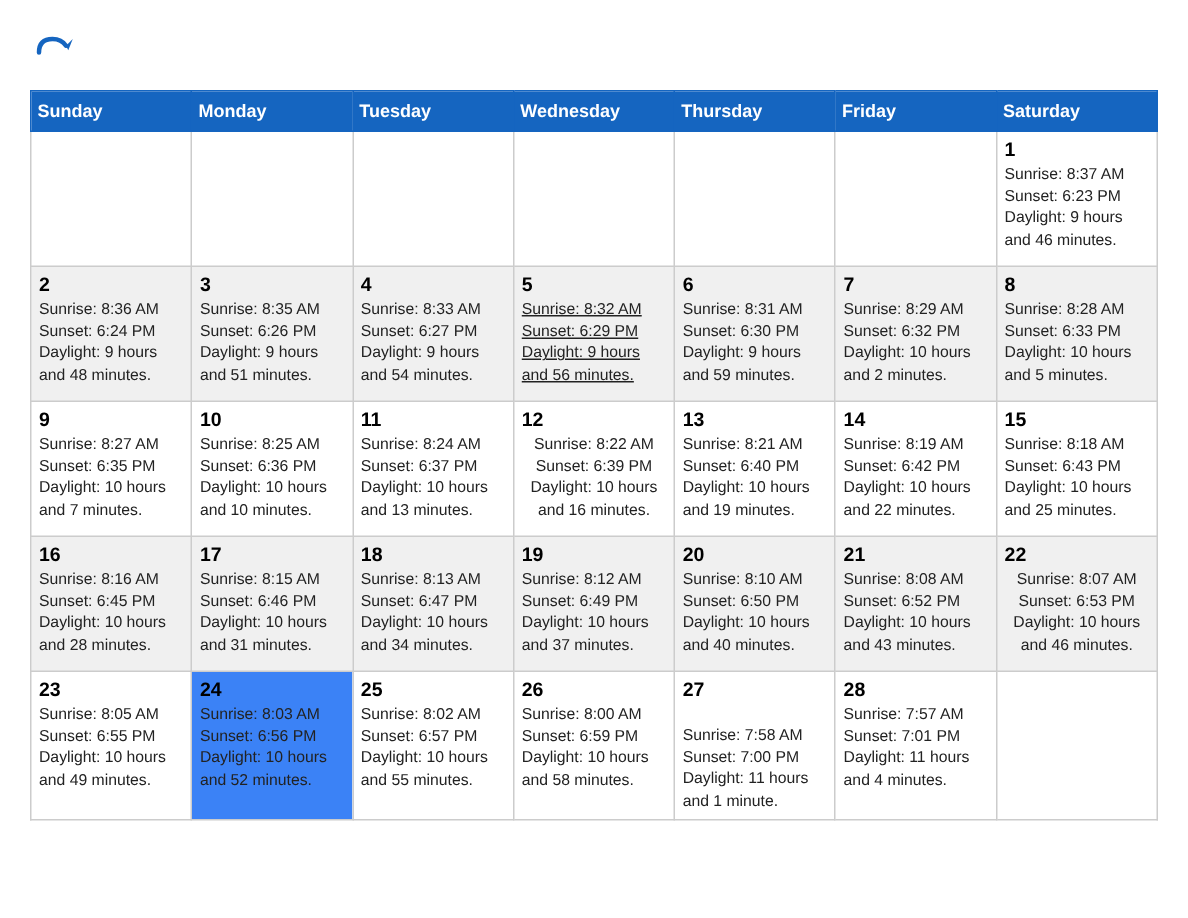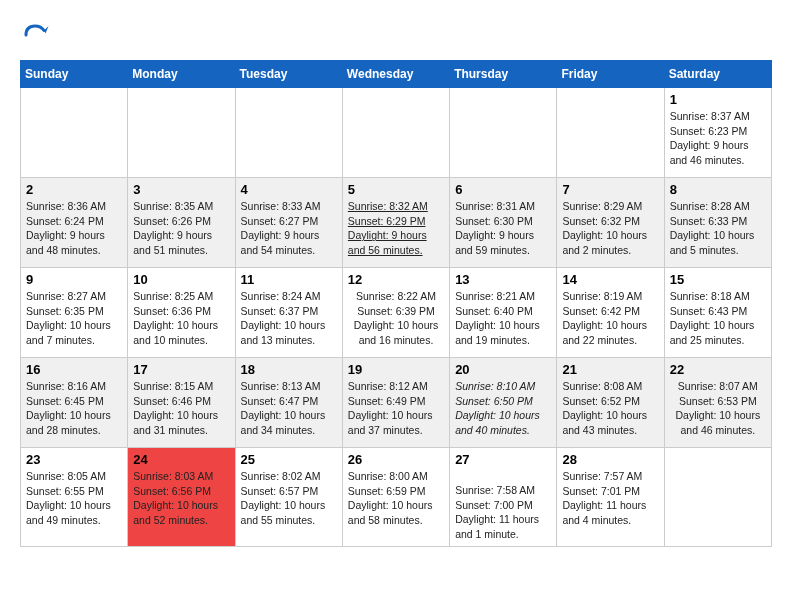--- a/index.html
+++ b/index.html
@@ -237,21 +237,21 @@
 Daylight: 10 hours and 34 minutes.</div>
         </td>
         <td style="background: rgb(240, 240, 240);">
           <span class="day-num">19</span>
           <div class="day-info" style="white-space: pre-line;">Sunrise: 8:12 AM
 Sunset: 6:49 PM
 Daylight: 10 hours and 37 minutes.</div>
         </td>
         <td style="background: rgb(240, 240, 240);">
           <span class="day-num">20</span>
-          <div class="day-info" style="white-space: pre-line; font-style: italic;">Sunrise: 8:10 AM
+          <div class="day-info" style="white-space: pre-line;">Sunrise: 8:10 AM
 Sunset: 6:50 PM
 Daylight: 10 hours and 40 minutes.</div>
         </td>
         <td style="background: rgb(240, 240, 240);">
           <span class="day-num">21</span>
           <div class="day-info" style="white-space: pre-line;">Sunrise: 8:08 AM
 Sunset: 6:52 PM
 Daylight: 10 hours and 43 minutes.</div>
         </td>
         <td style="background: rgb(240, 240, 240);">
@@ -261,21 +261,21 @@
 Daylight: 10 hours and 46 minutes.</div>
         </td>
       </tr>
       <tr>
         <td style="background: rgb(255, 255, 255);">
           <span class="day-num">23</span>
           <div class="day-info" style="white-space: pre-line;">Sunrise: 8:05 AM
 Sunset: 6:55 PM
 Daylight: 10 hours and 49 minutes.</div>
         </td>
-        <td style="background: #ef4444;">
+        <td style="background: #3b82f6;">
           <span class="day-num">24</span>
           <div class="day-info" style="white-space: pre-line;">Sunrise: 8:03 AM
 Sunset: 6:56 PM
 Daylight: 10 hours and 52 minutes.</div>
         </td>
         <td style="background: rgb(255, 255, 255);">
           <span class="day-num">25</span>
           <div class="day-info" style="white-space: pre-line;">Sunrise: 8:02 AM
 Sunset: 6:57 PM
 Daylight: 10 hours and 55 minutes.</div>

